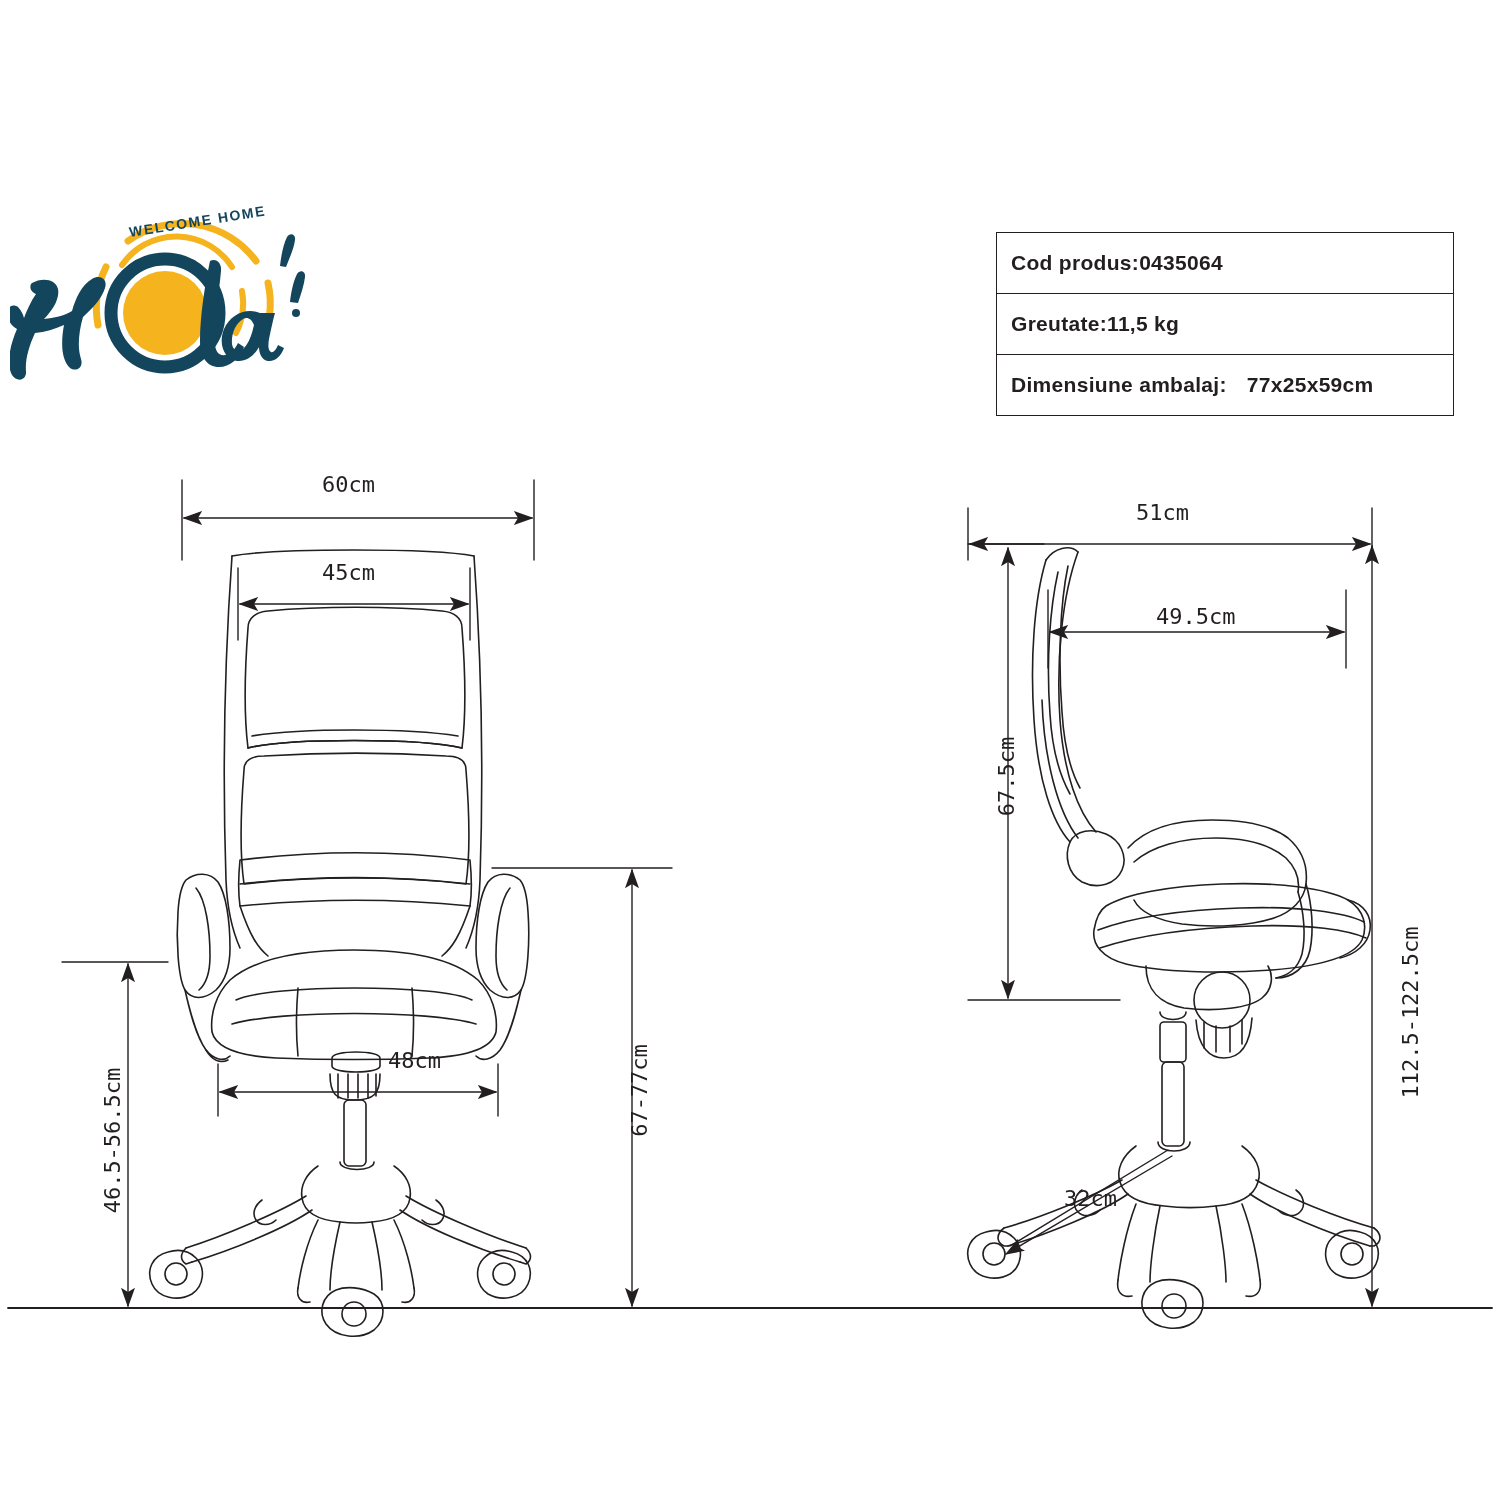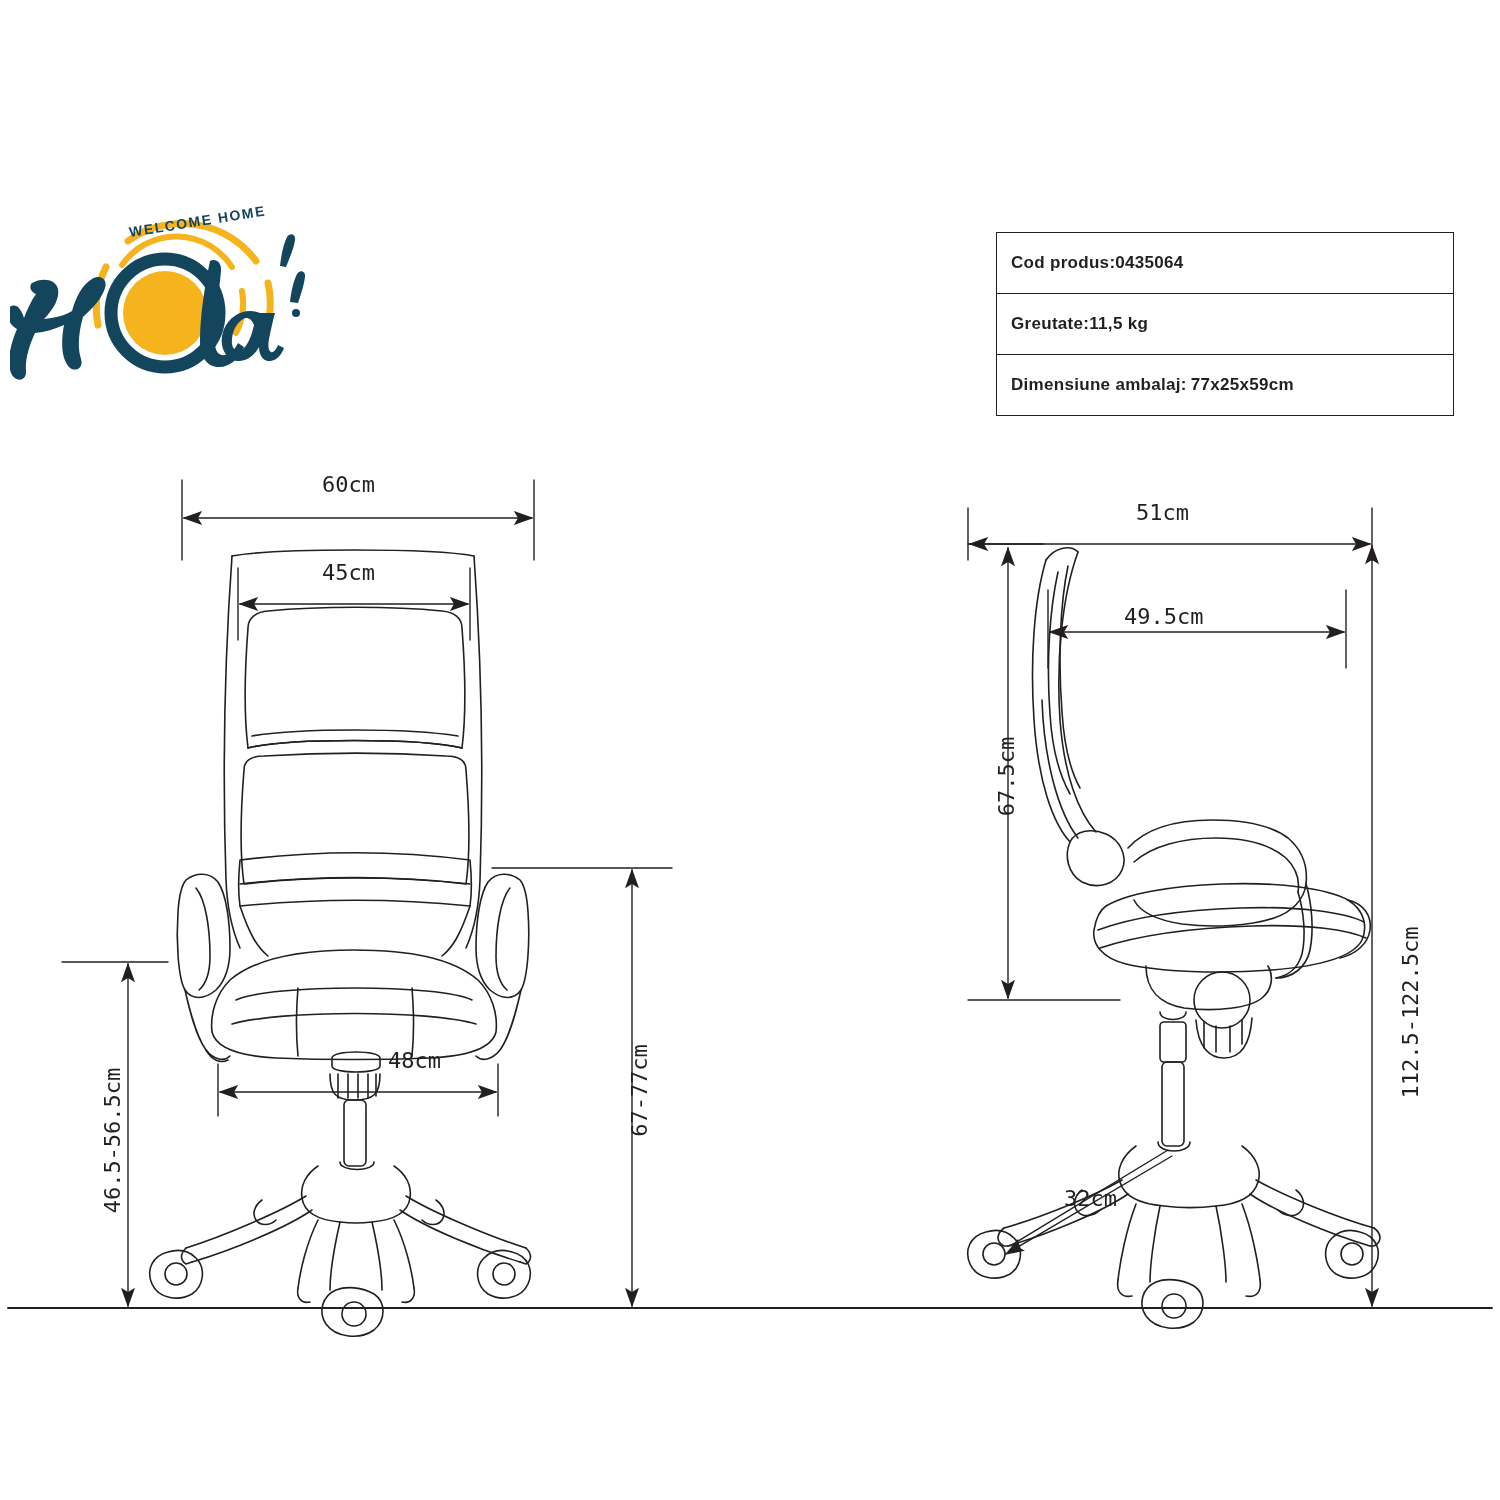--- a/index.html
+++ b/index.html
@@ -42,21 +42,21 @@
   .spec-row {
     border-bottom: 1.6px solid #231f20;
     height: 61px;
     display: flex;
     align-items: center;
     padding-left: 14px;
     box-sizing: border-box;
   }
   .spec-text {
     font-family: "Liberation Sans", sans-serif;
-    font-size: 17px;
+    font-size: 21px;
     font-weight: bold;
     color: #231f20;
     letter-spacing: 0.3px;
     white-space: nowrap;
   }
 
   
   #drawing {
     left: 0; top: 0;
     width: 1500px;
@@ -128,21 +128,21 @@
     <div class="spec-row">
       <span class="spec-text">Cod produs:</span>
       <span class="spec-text val" style="margin-left:0">0435064</span>
     </div>
     <div class="spec-row">
       <span class="spec-text">Greutate:</span>
       <span class="spec-text val" style="">11,5 kg</span>
     </div>
     <div class="spec-row">
       <span class="spec-text">Dimensiune ambalaj:</span>
-      <span class="spec-text val" style="margin-left:4px">77x25x59cm</span>
+      <span class="spec-text val" style="margin-left:20px">77x25x59cm</span>
     </div>
   </div>
 
   <svg id="drawing" class="abs" viewBox="0 0 1500 1500">
     <defs>
       <marker id="arrL" markerWidth="14" markerHeight="10" refX="1" refY="5" orient="auto">
         <path d="M0,5 L14,0 L11,5 L14,10 Z" fill="#231f20"></path>
       </marker>
       <marker id="arrR" markerWidth="14" markerHeight="10" refX="13" refY="5" orient="auto">
         <path d="M14,5 L0,0 L3,5 L0,10 Z" fill="#231f20"></path>
@@ -358,18 +358,18 @@
     </g>
   </svg>
 
   <div class="abs dim" style="left:322px; top:472px;text-align:center;">60cm</div>
   <div class="abs dim" style="left:322px; top:560px;">45cm</div>
   <div class="abs dim" style="left:388px; top:1048px;">48cm</div>
   <div class="abs dim vert" style="left:12px; top:1128px; width:200px; text-align:center;">46.5-56.5cm</div>
   <div class="abs dim vert" style="left:574px; top:1078px; width:130px; text-align:center;">67-77cm</div>
 
   <div class="abs dim" style="left:1136px; top:500px;">51cm</div>
-  <div class="abs dim" style="left:1124px; top:604px;text-align:center;">49.5cm</div>
+  <div class="abs dim" style="left:1156px; top:604px;text-align:center;">49.5cm</div>
   <div class="abs dim vert" style="left:940px; top:764px; width:132px; text-align:center;">67.5cm</div>
   <div class="abs dim vert" style="left:1310px; top:1000px; width:200px; text-align:center;">112.5-122.5cm</div>
   <div class="abs dim" style="left:1064px; top:1186px;">32cm</div>
 
 </div>
 
 </body></html>

